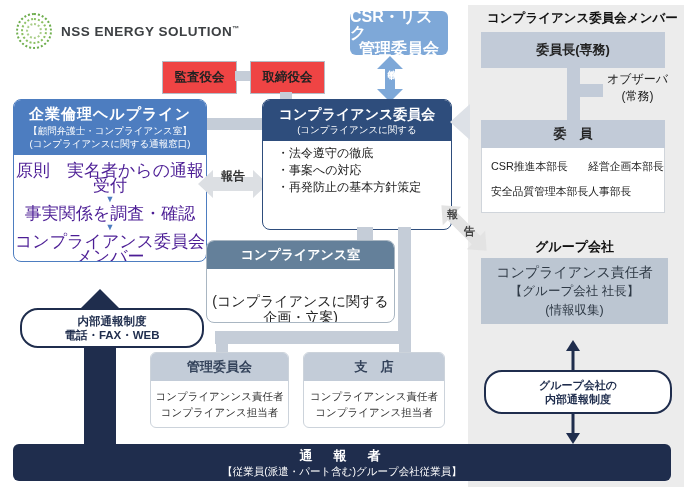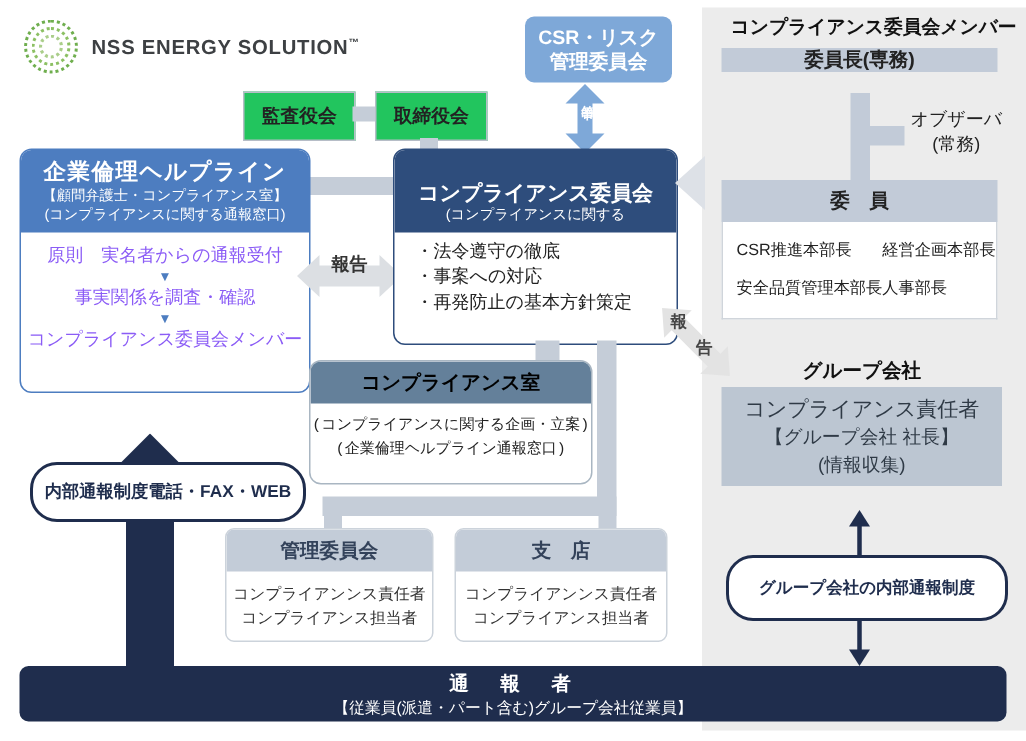--- a/index.html
+++ b/index.html
@@ -11,54 +11,54 @@
   
   .panel{left:468px;top:5px;width:216px;height:482px;background:#ececec;}
   
   .logo-wrap{left:16px;top:14px;height:34px;display:flex;align-items:center;gap:9px;}
   .logo-ring{width:32px;height:32px;border-radius:50%;border:2px dotted #6fae4e;display:flex;align-items:center;justify-content:center;}
   .logo-ring2{width:22px;height:22px;border-radius:50%;border:2px dotted #8cc063;display:flex;align-items:center;justify-content:center;}
   .logo-ring3{width:12px;height:12px;border-radius:50%;border:2px dotted #aace8a;}
   .brand{font-size:13.5px;font-weight:bold;color:#3d4043;letter-spacing:.5px;white-space:nowrap;}
   .brand sup{font-size:7px;}
   
-  .wbox{background:#22c55e;border:1px solid #b6bdc7;display:flex;align-items:center;justify-content:center;
+  .wbox{background:#ef4444;border:1px solid #b6bdc7;display:flex;align-items:center;justify-content:center;
         font-size:12.5px;font-weight:bold;color:#222;}
   
   .conn{background:#c5cdd8;}
   
   .round-box{border-radius:8px;overflow:hidden;background:#fff;}
   .helpline{left:13px;top:99px;width:192px;height:161px;border:1.5px solid #4d7dc0;}
   .helpline-hdr{background:#4d7dc0;color:#fff;text-align:center;padding:5px 2px 5px;}
   .helpline-title{font-size:15px;font-weight:bold;letter-spacing:1px;}
   .helpline-sub{font-size:9.5px;line-height:13px;}
   .helpline-body{text-align:center;padding-top:8px;}
-  .step{font-size:12px;color:#8b5cf6;line-height:15px;font-family:Liberation Serif, serif;}
+  .step{font-size:17px;color:#4c1d95;line-height:15px;font-family:Liberation Serif, serif;}
   .tri-sep{color:#4d7dc0;font-size:9px;line-height:13px;}
   
   .committee{left:262px;top:99px;width:188px;height:129px;border:1.5px solid #2e4d7c;}
-  .committee-hdr{background:#2e4d7c;color:#fff;text-align:center;padding:20px 2px 5px;}
+  .committee-hdr{background:#2e4d7c;color:#fff;text-align:center;padding:6px 2px 5px;}
   .committee-title{font-size:14px;font-weight:bold;}
   .committee-sub{font-size:9.5px;line-height:12px;}
   .committee-body{padding:4px 0 0 14px;}
   .committee-item{font-size:12px;line-height:17px;color:#222;}
   
   .csr{left:350px;top:11px;width:98px;height:44px;background:#7ea8d8;border-radius:6px;color:#fff;
-       display:flex;flex-direction:column;align-items:center;justify-content:center;font-size:13px;font-weight:bold;line-height:16px;}
+       display:flex;flex-direction:column;align-items:center;justify-content:center;font-size:16px;font-weight:bold;line-height:16px;}
   .toshin-label{left:384px;top:63px;width:14px;color:#fff;font-size:9px;font-weight:bold;
        writing-mode:vertical-rl;text-orientation:upright;letter-spacing:1px;z-index:3;}
   
   .rep-label{font-size:12px;color:#333;font-weight:bold;}
   
   .office{left:206px;top:240px;width:187px;height:81px;border:1px solid #a9b6c2;}
-  .office-hdr{background:#64809a;color:#000000;text-align:center;font-size:13px;font-weight:bold;padding:5px 0;}
-  .office-body{text-align:center;font-size:10px;line-height:16px;padding-top:8px;color:#222;font-family:Liberation Mono, monospace;}
+  .office-hdr{background:#64809a;color:#ffffff;text-align:center;font-size:13px;font-weight:bold;padding:5px 0;}
+  .office-body{text-align:center;font-size:14px;line-height:16px;padding-top:24px;color:#222;}
   
   .pill{background:#fff;border:2px solid #1f2d4d;border-radius:18px;color:#1f2d4d;font-weight:bold;
-        display:flex;flex-direction:row;align-items:center;justify-content:center;text-align:center;z-index:5;}
+        display:flex;flex-direction:column;align-items:center;justify-content:center;text-align:center;z-index:5;}
   .pill-internal{left:20px;top:308px;width:180px;height:36px;font-size:11.5px;line-height:14px;}
   .pill-group{left:484px;top:370px;width:184px;height:40px;font-size:11px;line-height:14px;}
   
   .dept{border-radius:6px;overflow:hidden;background:#fff;border:1px solid #ccd3db;}
   .dept-hdr{background:#c3ccd8;color:#33425a;text-align:center;font-size:13px;font-weight:bold;padding:5px 0;}
   .dept-body{text-align:center;font-size:10.5px;line-height:16px;padding-top:7px;color:#333;}
   
   .bar{left:13px;top:444px;width:658px;height:37px;background:#1f2d4d;border-radius:6px;color:#fff;
        display:flex;flex-direction:column;align-items:center;justify-content:center;z-index:6;}
   .bar-title{font-size:13px;font-weight:bold;letter-spacing:4px;}
@@ -198,21 +198,21 @@
     </div>
   </div>
 
   <div class="abs bar">
     <div class="bar-title">通　報　者</div>
     <div class="bar-sub">【従業員(派遣・パート含む)グループ会社従業員】</div>
   </div>
 
   <div class="abs panel-title" style="left:487px;top:10px;">コンプライアンス委員会メンバー</div>
 
-  <div class="abs gray-hdr-box" style="left:481px;top:32px;width:184px;height:16px;">委員長(専務)</div>
+  <div class="abs gray-hdr-box" style="left:481px;top:32px;width:184px;height:36px;">委員長(専務)</div>
 
   <div class="abs" style="left:567px;top:62px;width:13px;height:58px;background:#c2cbd8;"></div>
   <div class="abs" style="left:580px;top:84px;width:23px;height:13px;background:#c2cbd8;"></div>
   <div class="abs observer" style="left:607px;top:71px;">
     <div>オブザーバ</div>
     <div style="text-align:center;">(常務)</div>
   </div>
 
   <div class="abs members-box">
     <div class="gray-hdr-box members-hdr">委　員</div>

